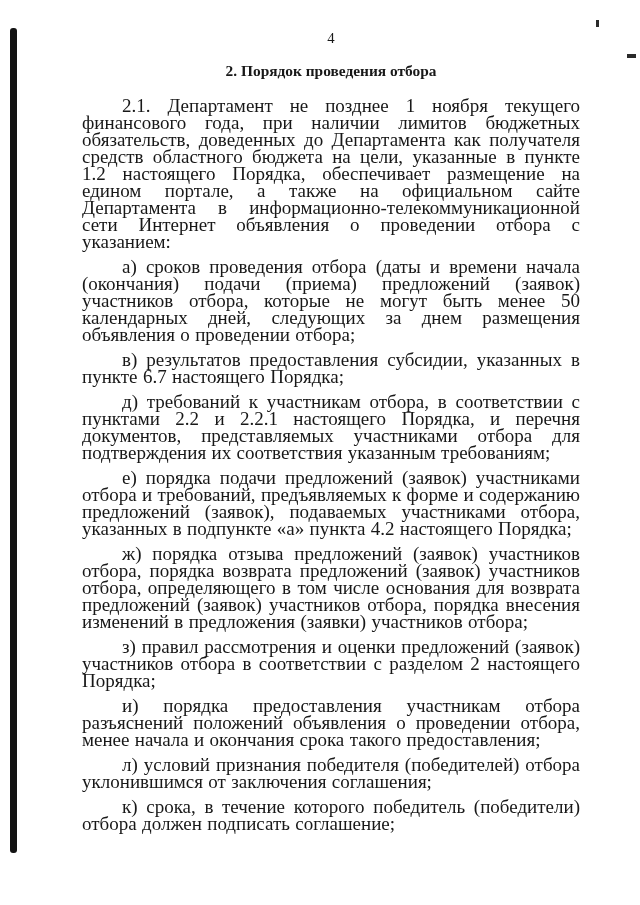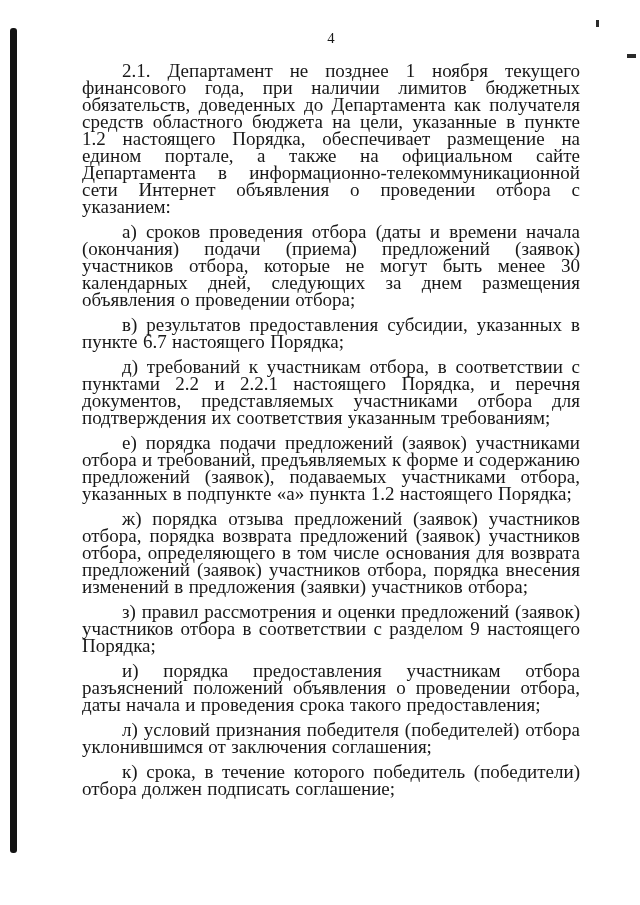--- a/index.html
+++ b/index.html
@@ -77,28 +77,29 @@
 <div class="sheet">
 
   <div class="scan-bar"></div>
   <div class="speck speck-top"></div>
   <div class="speck speck-right"></div>
 
   <div class="content">
 
     <div class="page-num">4</div>
 
+    <div class="heading">2. Порядок проведения отбора</div>
 
     <div class="body-text">
       <p>2.1. Департамент не позднее 1 ноября текущего финансового года, при наличии лимитов бюджетных обязательств, доведенных до Департамента как получателя средств областного бюджета на цели, указанные в пункте 1.2 настоящего Порядка, обеспечивает размещение на едином портале, а также на официальном сайте Департамента в информационно-телекоммуникационной сети Интернет объявления о проведении отбора с указанием:</p>
-      <p>а) сроков проведения отбора (даты и времени начала (окончания) подачи (приема) предложений (заявок) участников отбора, которые не могут быть менее 30 календарных дней, следующих за днем размещения объявления о проведении отбора;</p>
+      <p>а) сроков проведения отбора (даты и времени начала (окончания) подачи (приема) предложений (заявок) участников отбора, которые не могут быть менее 50 календарных дней, следующих за днем размещения объявления о проведении отбора;</p>
       <p>в) результатов предоставления субсидии, указанных в пункте 6.7 настоящего Порядка;</p>
       <p>д) требований к участникам отбора, в соответствии с пунктами 2.2 и 2.2.1 настоящего Порядка, и перечня документов, представляемых участниками отбора для подтверждения их соответствия указанным требованиям;</p>
-      <p>е) порядка подачи предложений (заявок) участниками отбора и требований, предъявляемых к форме и содержанию предложений (заявок), подаваемых участниками отбора, указанных в подпункте «а» пункта 1.2 настоящего Порядка;</p>
+      <p>е) порядка подачи предложений (заявок) участниками отбора и требований, предъявляемых к форме и содержанию предложений (заявок), подаваемых участниками отбора, указанных в подпункте «а» пункта 4.2 настоящего Порядка;</p>
       <p>ж) порядка отзыва предложений (заявок) участников отбора, порядка возврата предложений (заявок) участников отбора, определяющего в том числе основания для возврата предложений (заявок) участников отбора, порядка внесения изменений в предложения (заявки) участников отбора;</p>
-      <p>з) правил рассмотрения и оценки предложений (заявок) участников отбора в соответствии с разделом 9 настоящего Порядка;</p>
-      <p>и) порядка предоставления участникам отбора разъяснений положений объявления о проведении отбора, даты начала и проведения срока такого предоставления;</p>
+      <p>з) правил рассмотрения и оценки предложений (заявок) участников отбора в соответствии с разделом 2 настоящего Порядка;</p>
+      <p>и) порядка предоставления участникам отбора разъяснений положений объявления о проведении отбора, менее начала и окончания срока такого предоставления;</p>
       <p>л) условий признания победителя (победителей) отбора уклонившимся от заключения соглашения;</p>
       <p>к) срока, в течение которого победитель (победители) отбора должен подписать соглашение;</p>
     </div>
 
   </div>
 </div>
 
 </body></html>

